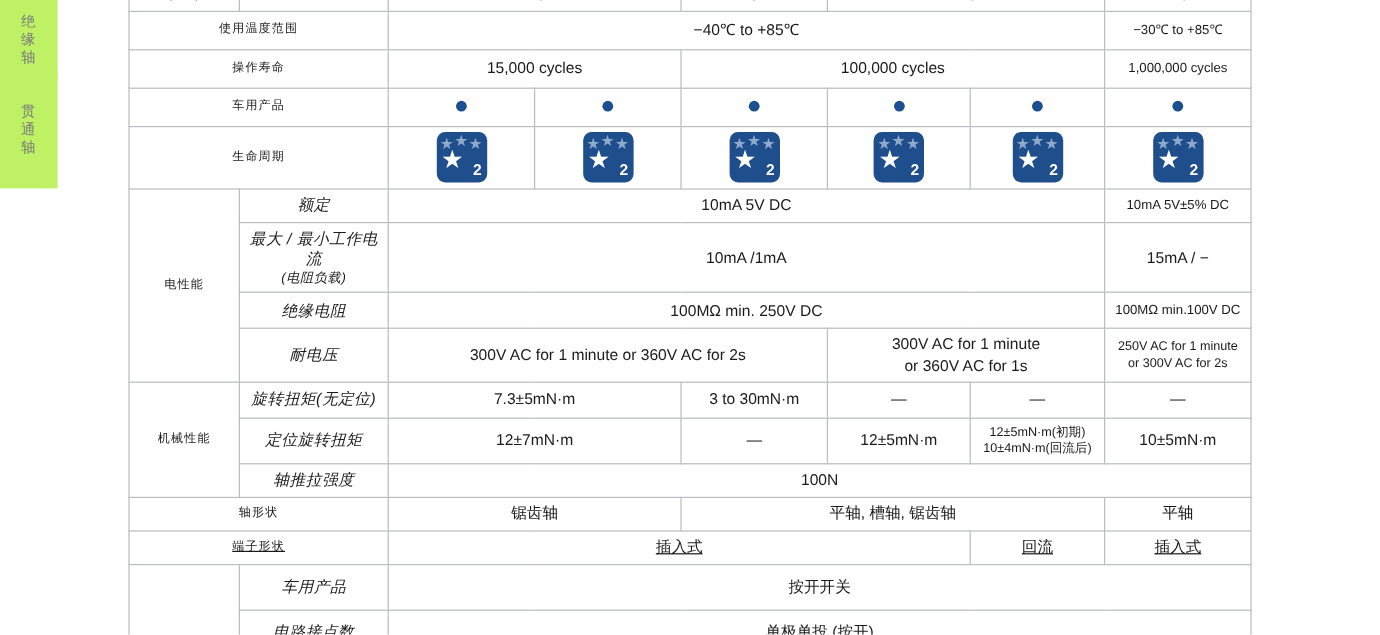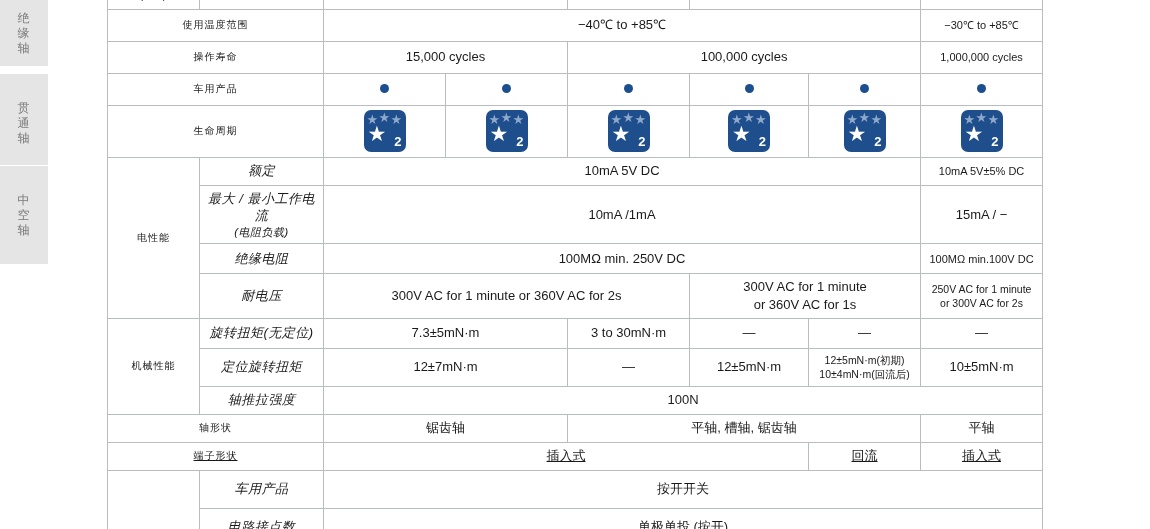--- a/index.html
+++ b/index.html
@@ -22,21 +22,21 @@
     left: 0;
     top: 0;
     width: 48px;
     height: 529px;
   }
   .rail-item {
     position: absolute;
     left: 0;
     width: 48px;
     box-sizing: border-box;
-    background: #e5e5e5;
+    background: #bef264;
     color: #7a7a7a;
     font-size: 12px;
     line-height: 15px;
     text-align: center;
     letter-spacing: 1px;
     display: flex;
     align-items: center;
     justify-content: center;
   }
   .rail-item span {
@@ -141,27 +141,24 @@
 </head>
 <body>
 
 <div id="page">
 
   <div class="rail">
     <div class="rail-item" style="top:0px;height:66px;">
       <span>绝缘轴</span>
     </div>
     <div class="rail-sep" style="top:66px;"></div>
-    <div class="rail-item" style="top:74px;height:98px;">
+    <div class="rail-item" style="top:59px;height:98px;">
       <span>贯通轴</span>
     </div>
     <div class="rail-sep" style="top:165px;"></div>
-    <div class="rail-item" style="top:166px;height:98px;">
-      <span>中空轴</span>
-    </div>
   </div>
 
   <div class="table-wrap">
     <table class="spec">
       <colgroup>
         <col style="width:92px">
         <col style="width:124px">
         <col style="width:122px">
         <col style="width:122px">
         <col style="width:122px">

